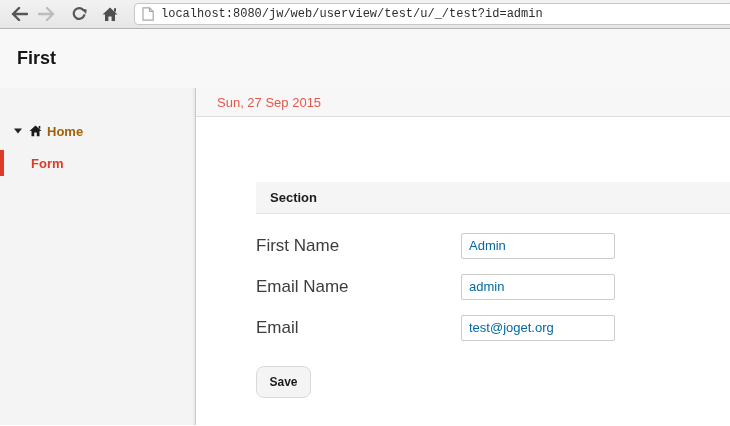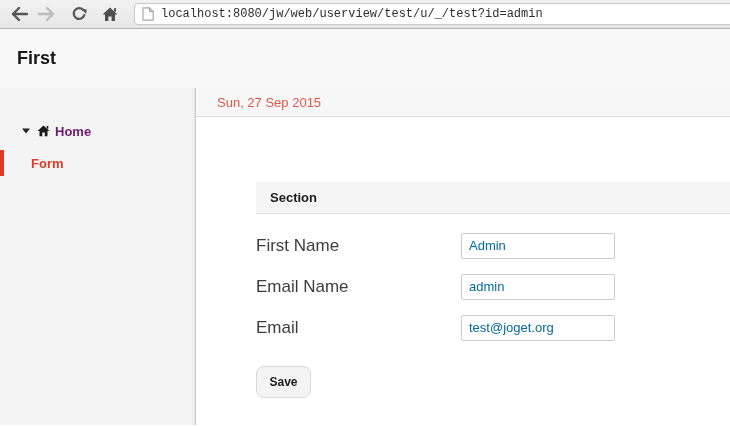--- a/index.html
+++ b/index.html
@@ -71,21 +71,21 @@
     padding-top: 30px;
   }
   .side-item {
     display: flex;
     align-items: center;
     height: 26px;
     cursor: pointer;
     font-size: 13px;
     font-weight: bold;
   }
-  .side-item.top-level { padding-left: 22px; color: #701a75; text-align: center; }
+  .side-item.top-level { padding-left: 14px; color: #a16207; text-align: center; }
   .side-item .caret { margin-right: 7px; display: flex; }
   .side-item .house { margin-right: 5px; display: flex; }
   .side-item.sub {
     margin-top: 6px;
     padding-left: 27px;
     border-left: 4px solid var(--active-red);
     color: var(--active-red);
     height: 26px;
   }
 

